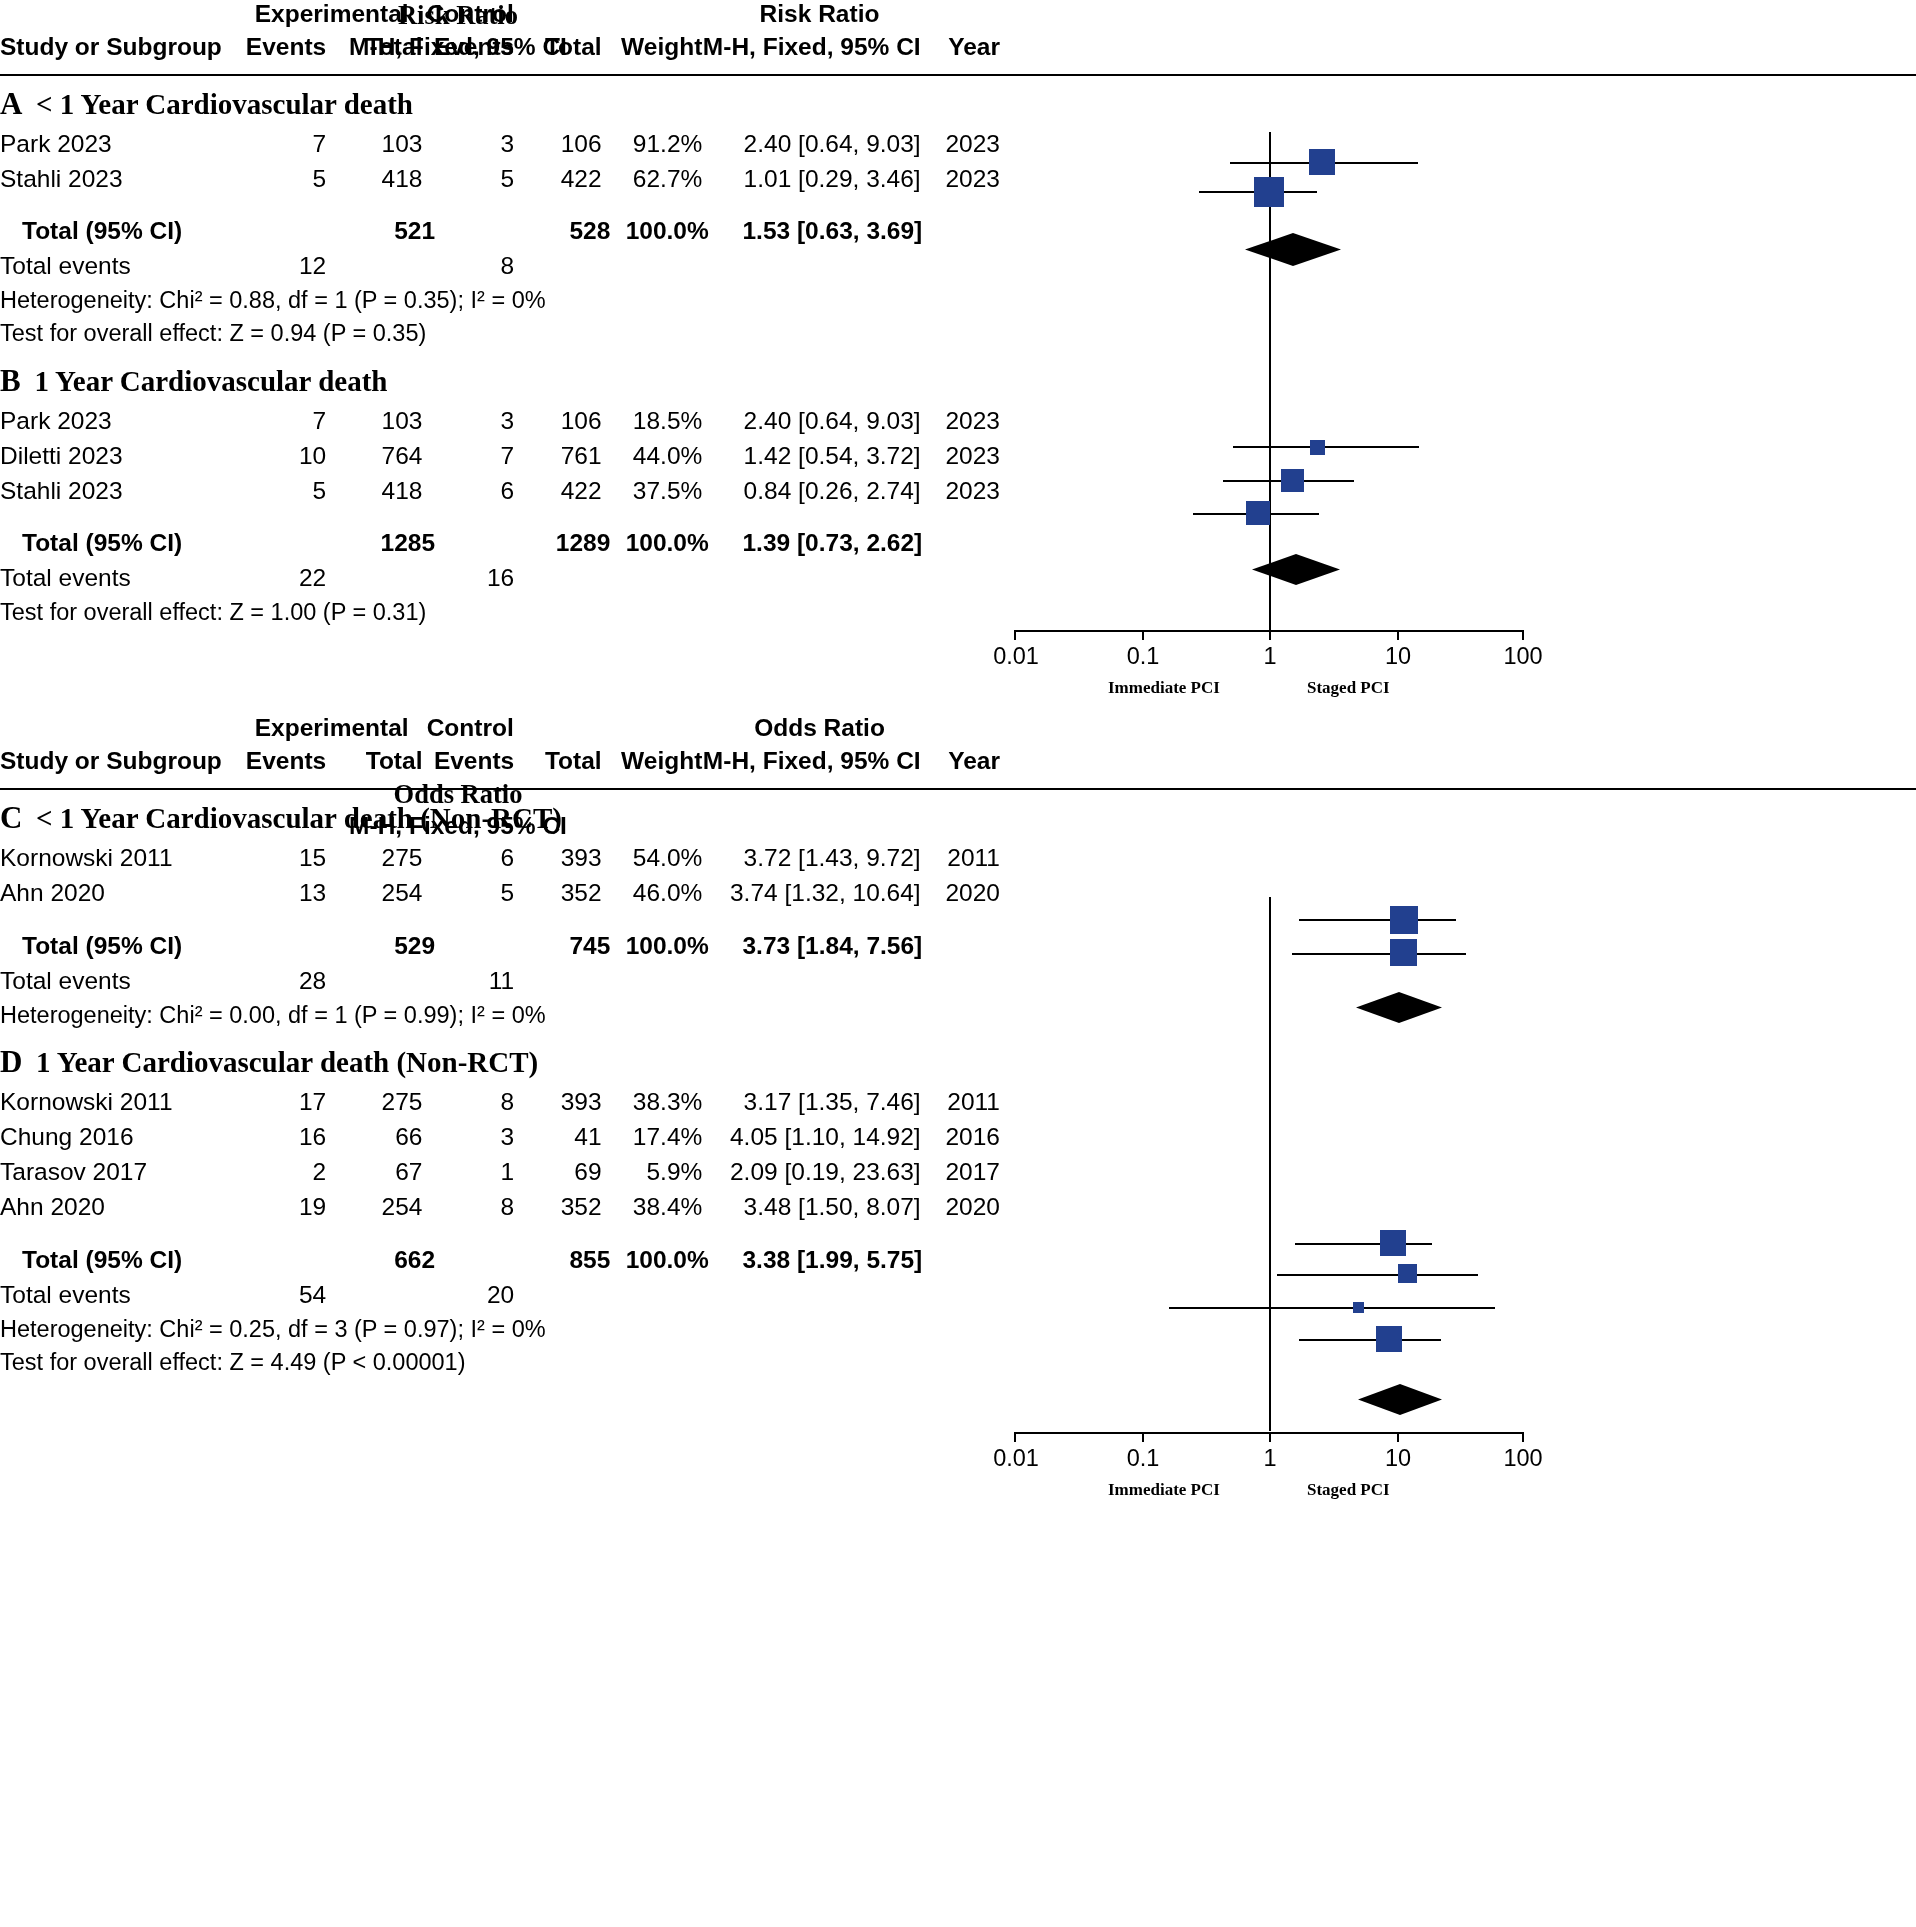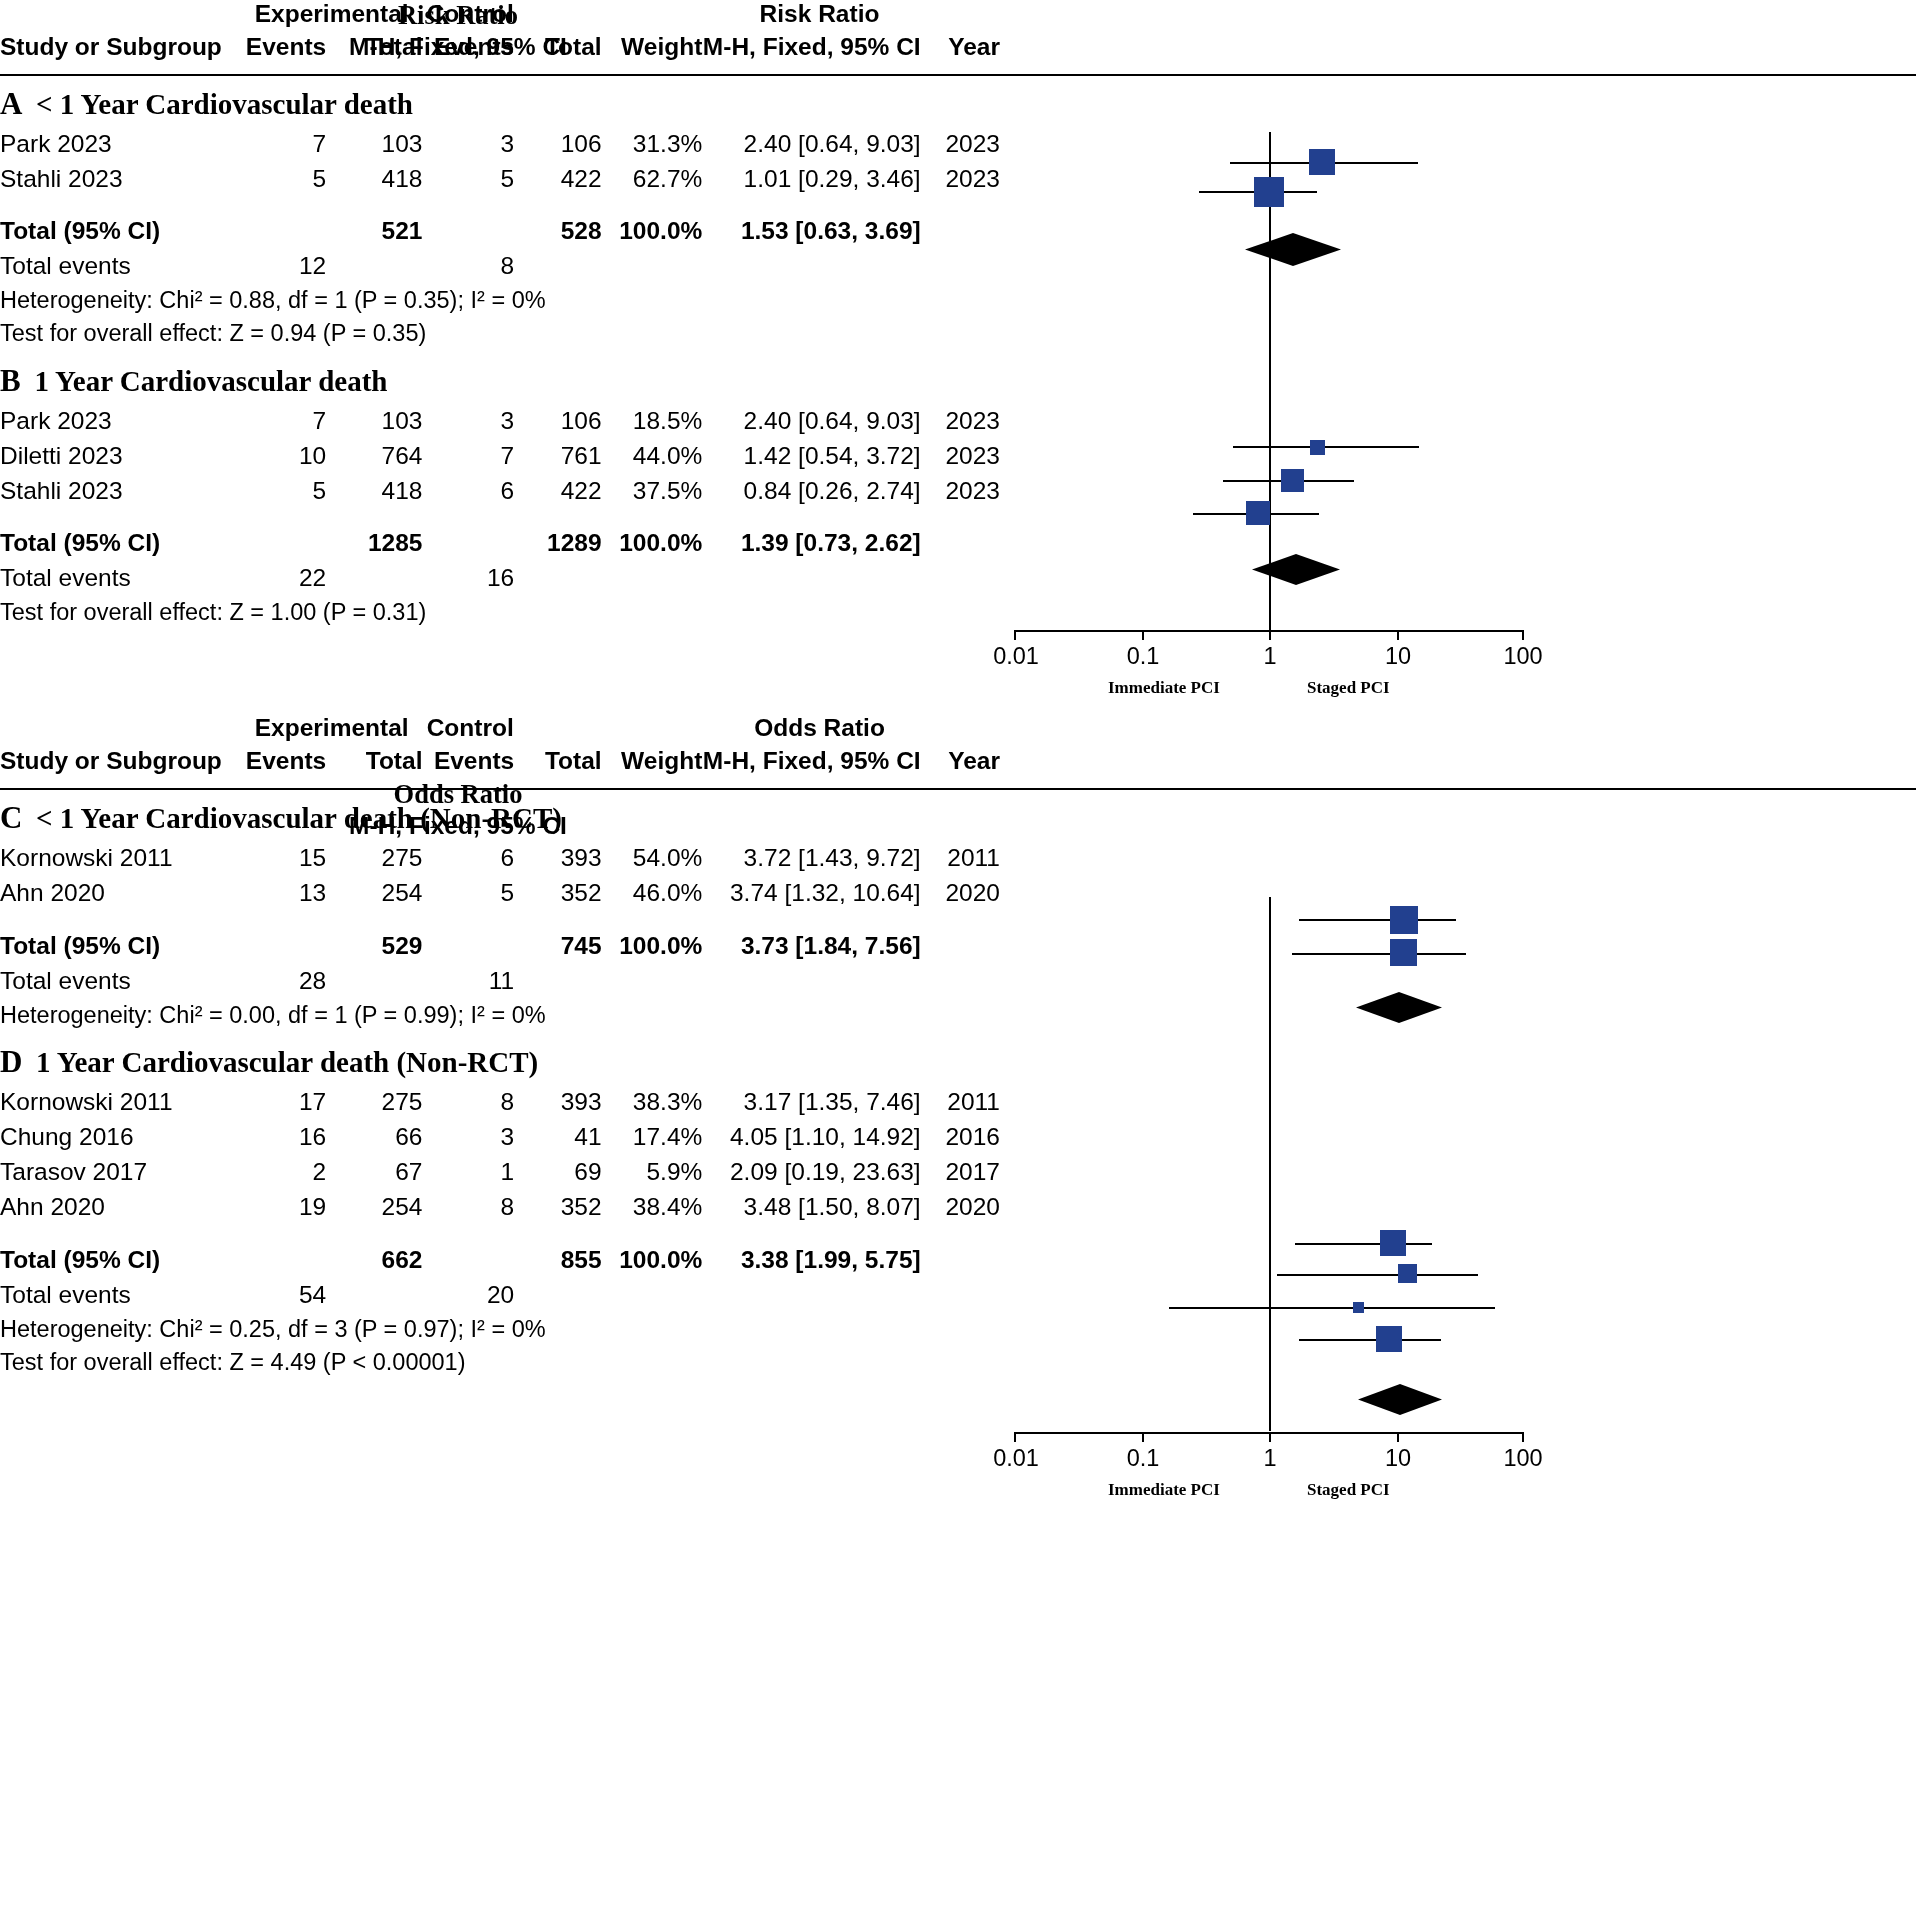--- a/index.html
+++ b/index.html
@@ -39,21 +39,21 @@
   .c-ev2   { width: 103px; text-align: right; }
   .c-tot2  { width: 98px; text-align: right; }
   .c-wt    { width: 113px; text-align: right; }
   .c-ratio { width: 245px; text-align: right; padding-right: 9.8px;}
   .c-year  { width: 78px; text-align: right; }
   .grp-exp  { width: 211px; text-align: center; }
   .grp-ctl  { width: 201px; text-align: left; }
   .grp-blank{ width: 113px; }
   .grp-ratio{ width: 245px; text-align: center; }
   .grp-year { width: 78px; }
-  .bold { font-weight: bold; }
+  .bold { font-weight: bold; padding-left: 22px; }
   .rule {
     border-bottom: 2.5px solid #000;
     width: 1916px;
     margin-top: 2px;
   }
   .sect-title {
     font-family: "Liberation Serif", serif;
     font-size: 29px;
     font-weight: bold;
     padding: 9.8px 0 7.8px 0;
@@ -160,21 +160,21 @@
     <span class="letter">A</span><span>&lt; 1 Year Cardiovascular death</span>
   </div>
 
   <div class="tbl">
     <div class="row">
       <div class="c-study">Park 2023</div>
       <div class="c-ev1">7</div>
       <div class="c-tot1">103</div>
       <div class="c-ev2">3</div>
       <div class="c-tot2">106</div>
-      <div class="c-wt">31.3%</div>
+      <div class="c-wt">91.2%</div>
       <div class="c-ratio">2.40 [0.64, 9.03]</div>
       <div class="c-year">2023</div>
     </div>
     <div class="row">
       <div class="c-study">Stahli 2023</div>
       <div class="c-ev1">5</div>
       <div class="c-tot1">418</div>
       <div class="c-ev2">5</div>
       <div class="c-tot2">422</div>
       <div class="c-wt">62.7%</div>

